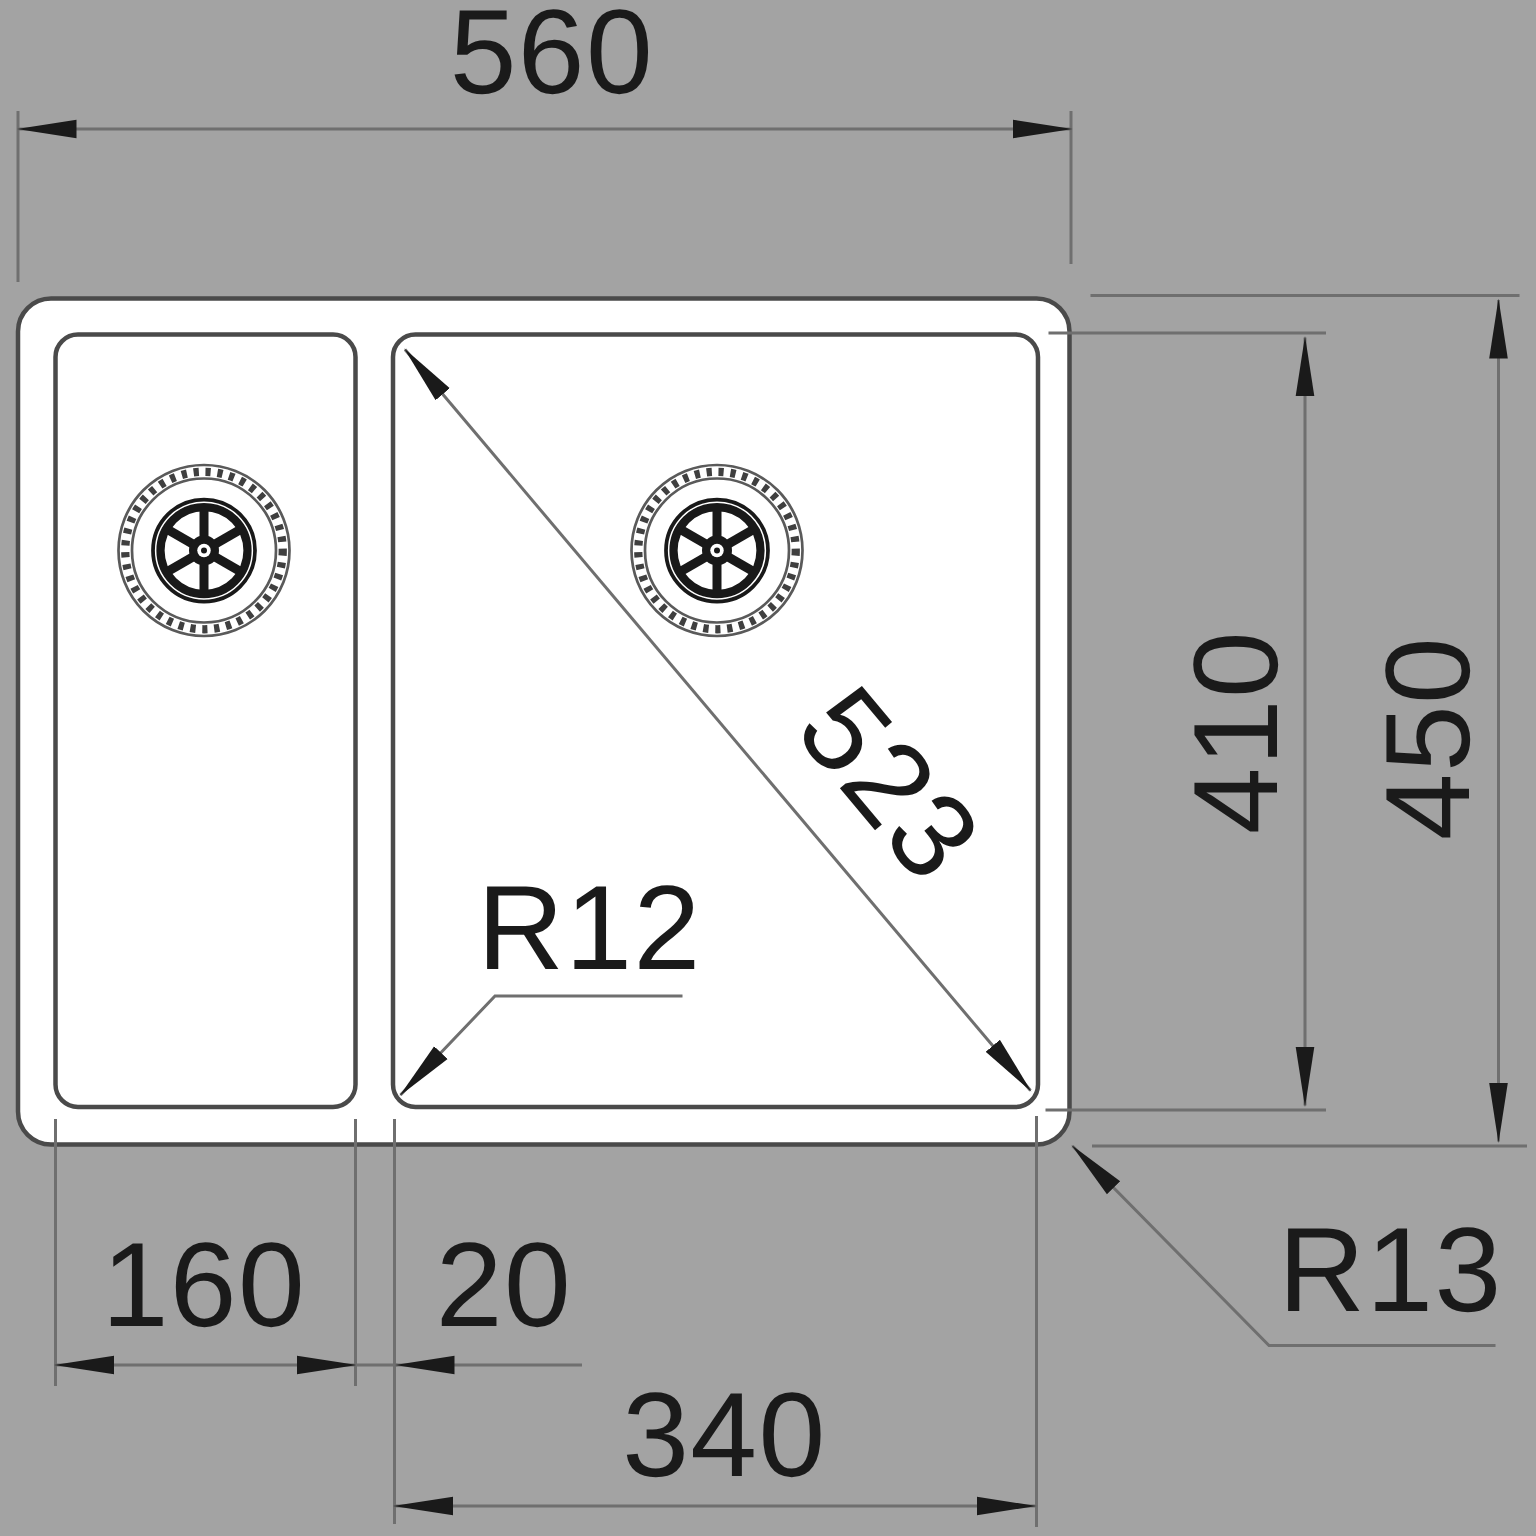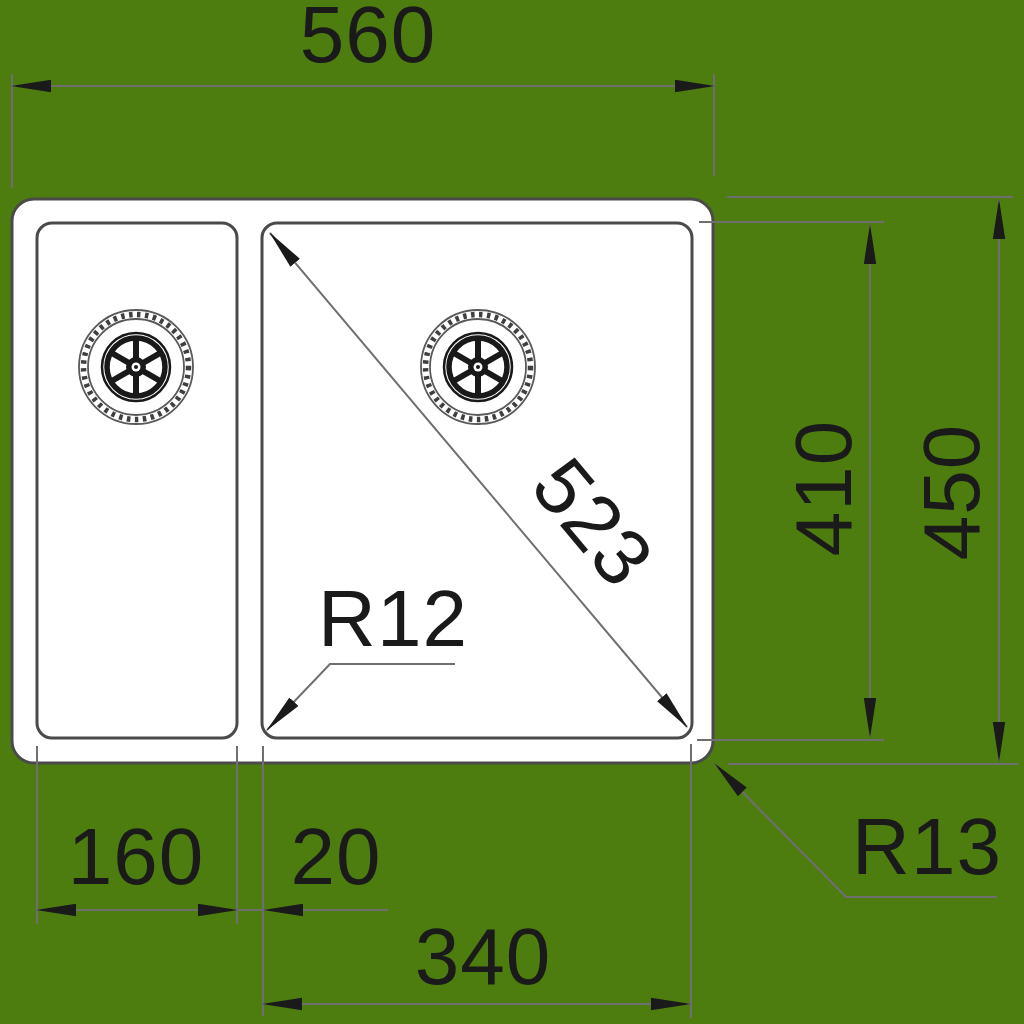--- a/index.html
+++ b/index.html
@@ -4,21 +4,21 @@
 <style>
   html, body {
     margin: 0;
     padding: 0;
     background: #ffffff;
   }
   .canvas {
     position: relative;
     width: 1024px;
     height: 1024px;
-    background: #4d7c0f;
+    background: #a3a3a3;
     overflow: hidden;
   }
   svg {
     display: block;
   }
   .dim-text {
     font-family: "Liberation Sans", "DejaVu Sans", sans-serif;
     font-size: 80px;
     fill: #1a1a1a;
     letter-spacing: 1px;

